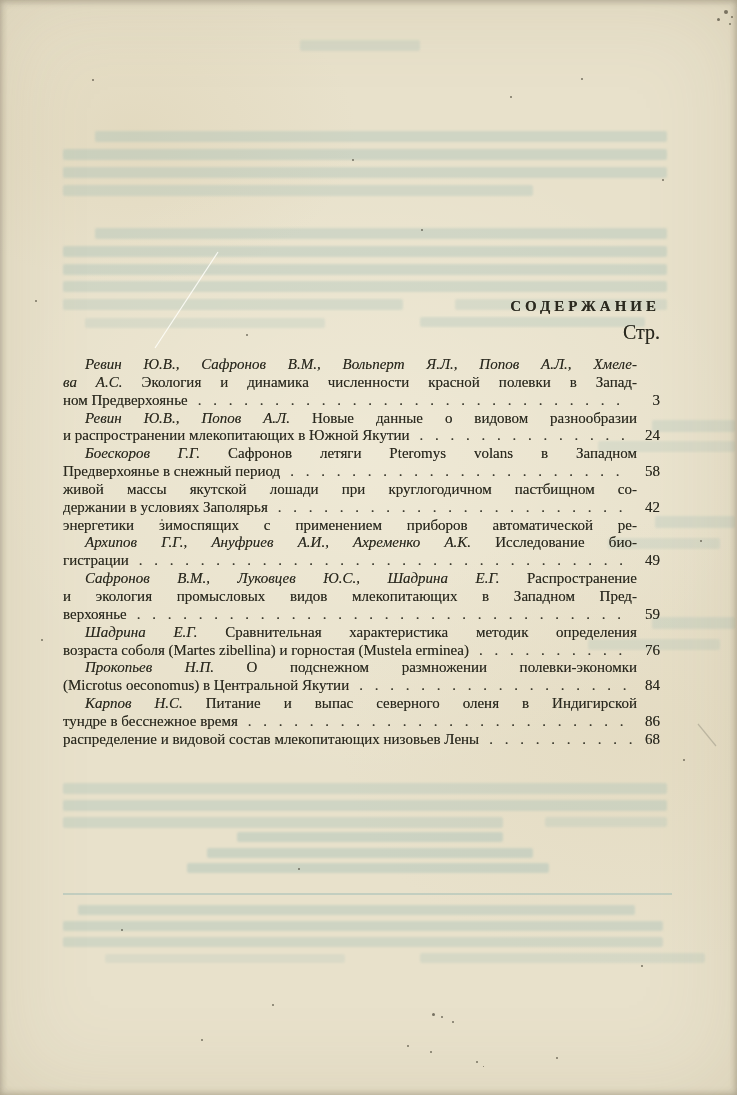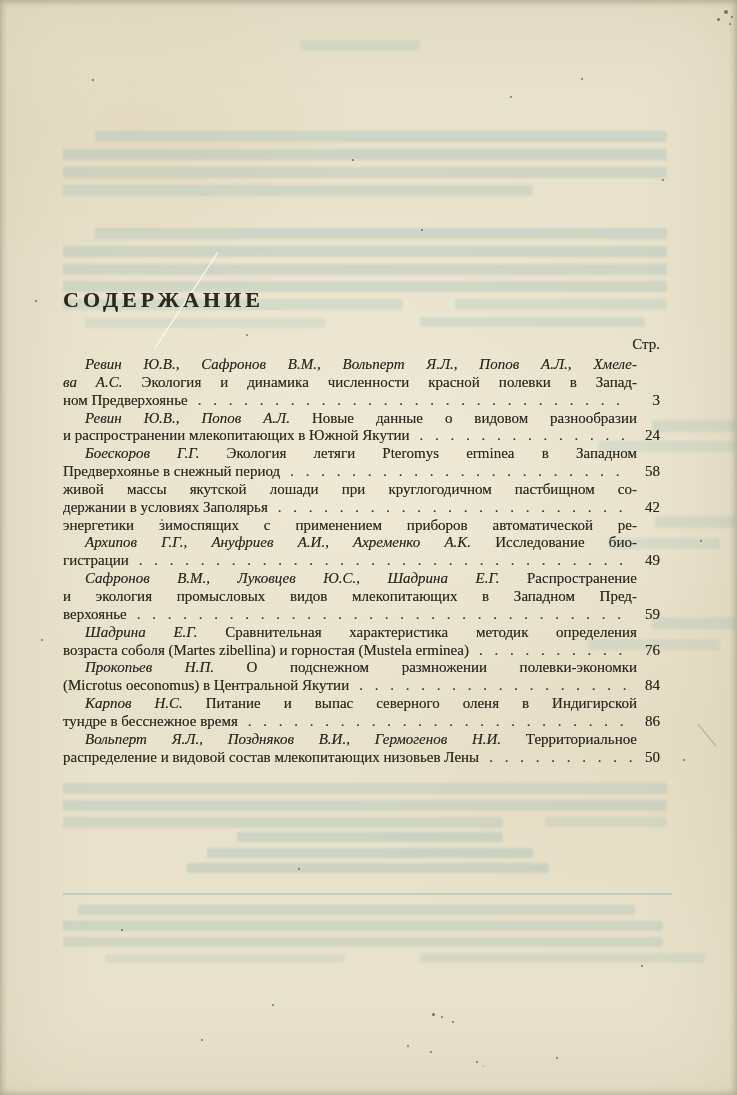--- a/index.html
+++ b/index.html
@@ -33,29 +33,29 @@
   .speck{position:absolute;background:rgba(58,54,42,0.65);border-radius:50%;}
   
   #scratch-layer{position:absolute;inset:0;z-index:2;pointer-events:none;}
   
   .content{
     position:absolute;left:63px;top:0;width:597px;height:1095px;z-index:4;
     color:#2a291f;
     text-shadow:0 0 0.4px rgba(42,41,31,0.55);
   }
   .heading{
-    position:absolute;top:287px;left:0;right:0;
-    text-align:left;
+    position:absolute;top:298px;left:0;right:0;
+    text-align:right;
     font-weight:bold;
-    font-size:22px;
+    font-size:15px;
     letter-spacing:4px;
   }
   .col-label{
-    position:absolute;top:336px;right:0;
-    font-size:15px;
+    position:absolute;top:321px;right:0;
+    font-size:20px;
   }
   #toc-lines{
     position:absolute;top:356px;left:0;width:597px;
     font-size:15px;
     line-height:17.85px;
   }
   .line{width:597px;}
   .line.full{
     display:block;
     padding-right:23px;
@@ -162,21 +162,21 @@
           <span class="txt"><span>ном Предверхоянье</span></span>
           <span class="dots">. . . . . . . . . . . . . . . . . . . . . . . . . . . . . . . . . . . . . . . .</span>
           <span class="pg">3</span>
         </div>
         <div class="line full indent"><span class="txt"><span class="au">Ревин Ю.В., Попов А.Л.</span><span> Новые данные о видовом разнообразии</span></span></div>
         <div class="line paged">
           <span class="txt"><span>и распространении млекопитающих в Южной Якутии</span></span>
           <span class="dots">. . . . . . . . . . . . . . . . . . . . . . . . . . . . . . . . . . . . . . . .</span>
           <span class="pg">24</span>
         </div>
-        <div class="line full indent"><span class="txt"><span class="au">Боескоров Г.Г.</span><span> Экология летяги Pteromys erminea в Западном</span></span></div>
+        <div class="line full indent"><span class="txt"><span class="au">Боескоров Г.Г.</span><span> Сафронов летяги Pteromys volans в Западном</span></span></div>
         <div class="line paged">
           <span class="txt"><span>Предверхоянье в снежный период</span></span>
           <span class="dots">. . . . . . . . . . . . . . . . . . . . . . . . . . . . . . . . . . . . . . . .</span>
           <span class="pg">58</span>
         </div>
         <div class="line full"><span class="txt"><span>живой массы якутской лошади при круглогодичном пастбищном со-</span></span></div>
         <div class="line paged">
           <span class="txt"><span>держании в условиях Заполярья</span></span>
           <span class="dots">. . . . . . . . . . . . . . . . . . . . . . . . . . . . . . . . . . . . . . . .</span>
           <span class="pg">42</span>
@@ -206,22 +206,21 @@
           <span class="txt"><span>(Microtus oeconomus) в Центральной Якутии</span></span>
           <span class="dots">. . . . . . . . . . . . . . . . . . . . . . . . . . . . . . . . . . . . . . . .</span>
           <span class="pg">84</span>
         </div>
         <div class="line full indent"><span class="txt"><span class="au">Карпов Н.С.</span><span> Питание и выпас северного оленя в Индигирской</span></span></div>
         <div class="line paged">
           <span class="txt"><span>тундре в бесснежное время</span></span>
           <span class="dots">. . . . . . . . . . . . . . . . . . . . . . . . . . . . . . . . . . . . . . . .</span>
           <span class="pg">86</span>
         </div>
-        <div class="line full indent"><span class="txt"><span class="au">Вольперт Я.Л., Поздняков В.И., Гермогенов Н.И.</span><span> Территориальное</span></span></div>
         <div class="line paged">
           <span class="txt"><span>распределение и видовой состав млекопитающих низовьев Лены</span></span>
           <span class="dots">. . . . . . . . . . . . . . . . . . . . . . . . . . . . . . . . . . . . . . . .</span>
-          <span class="pg">50</span>
+          <span class="pg">68</span>
         </div>
       </div>
   </div>
 
 </div>
 
 </body></html>

